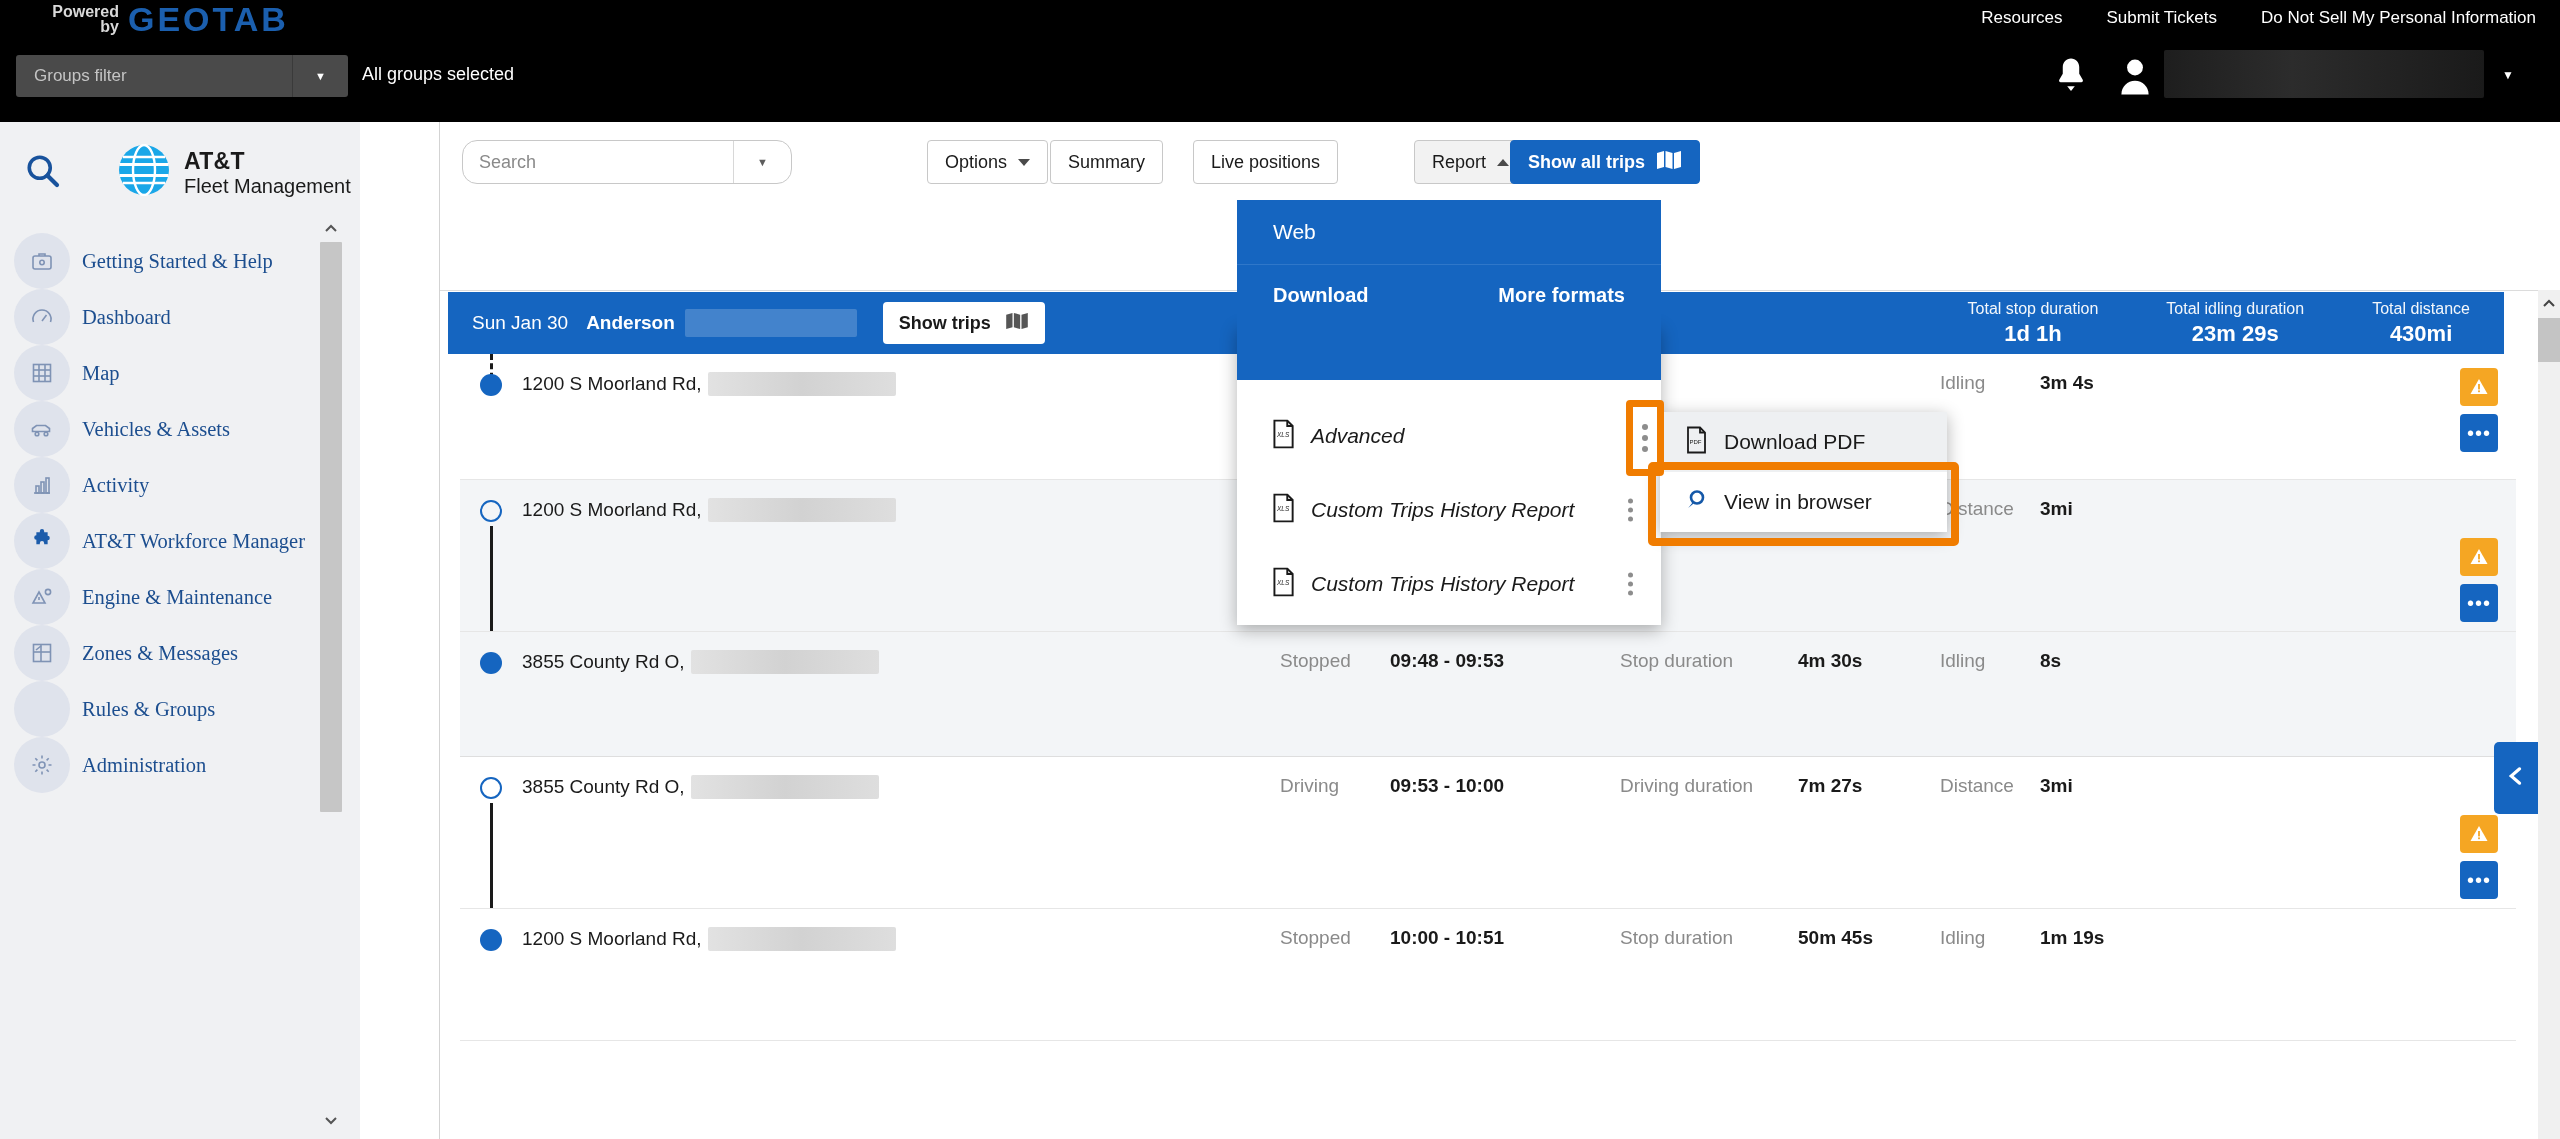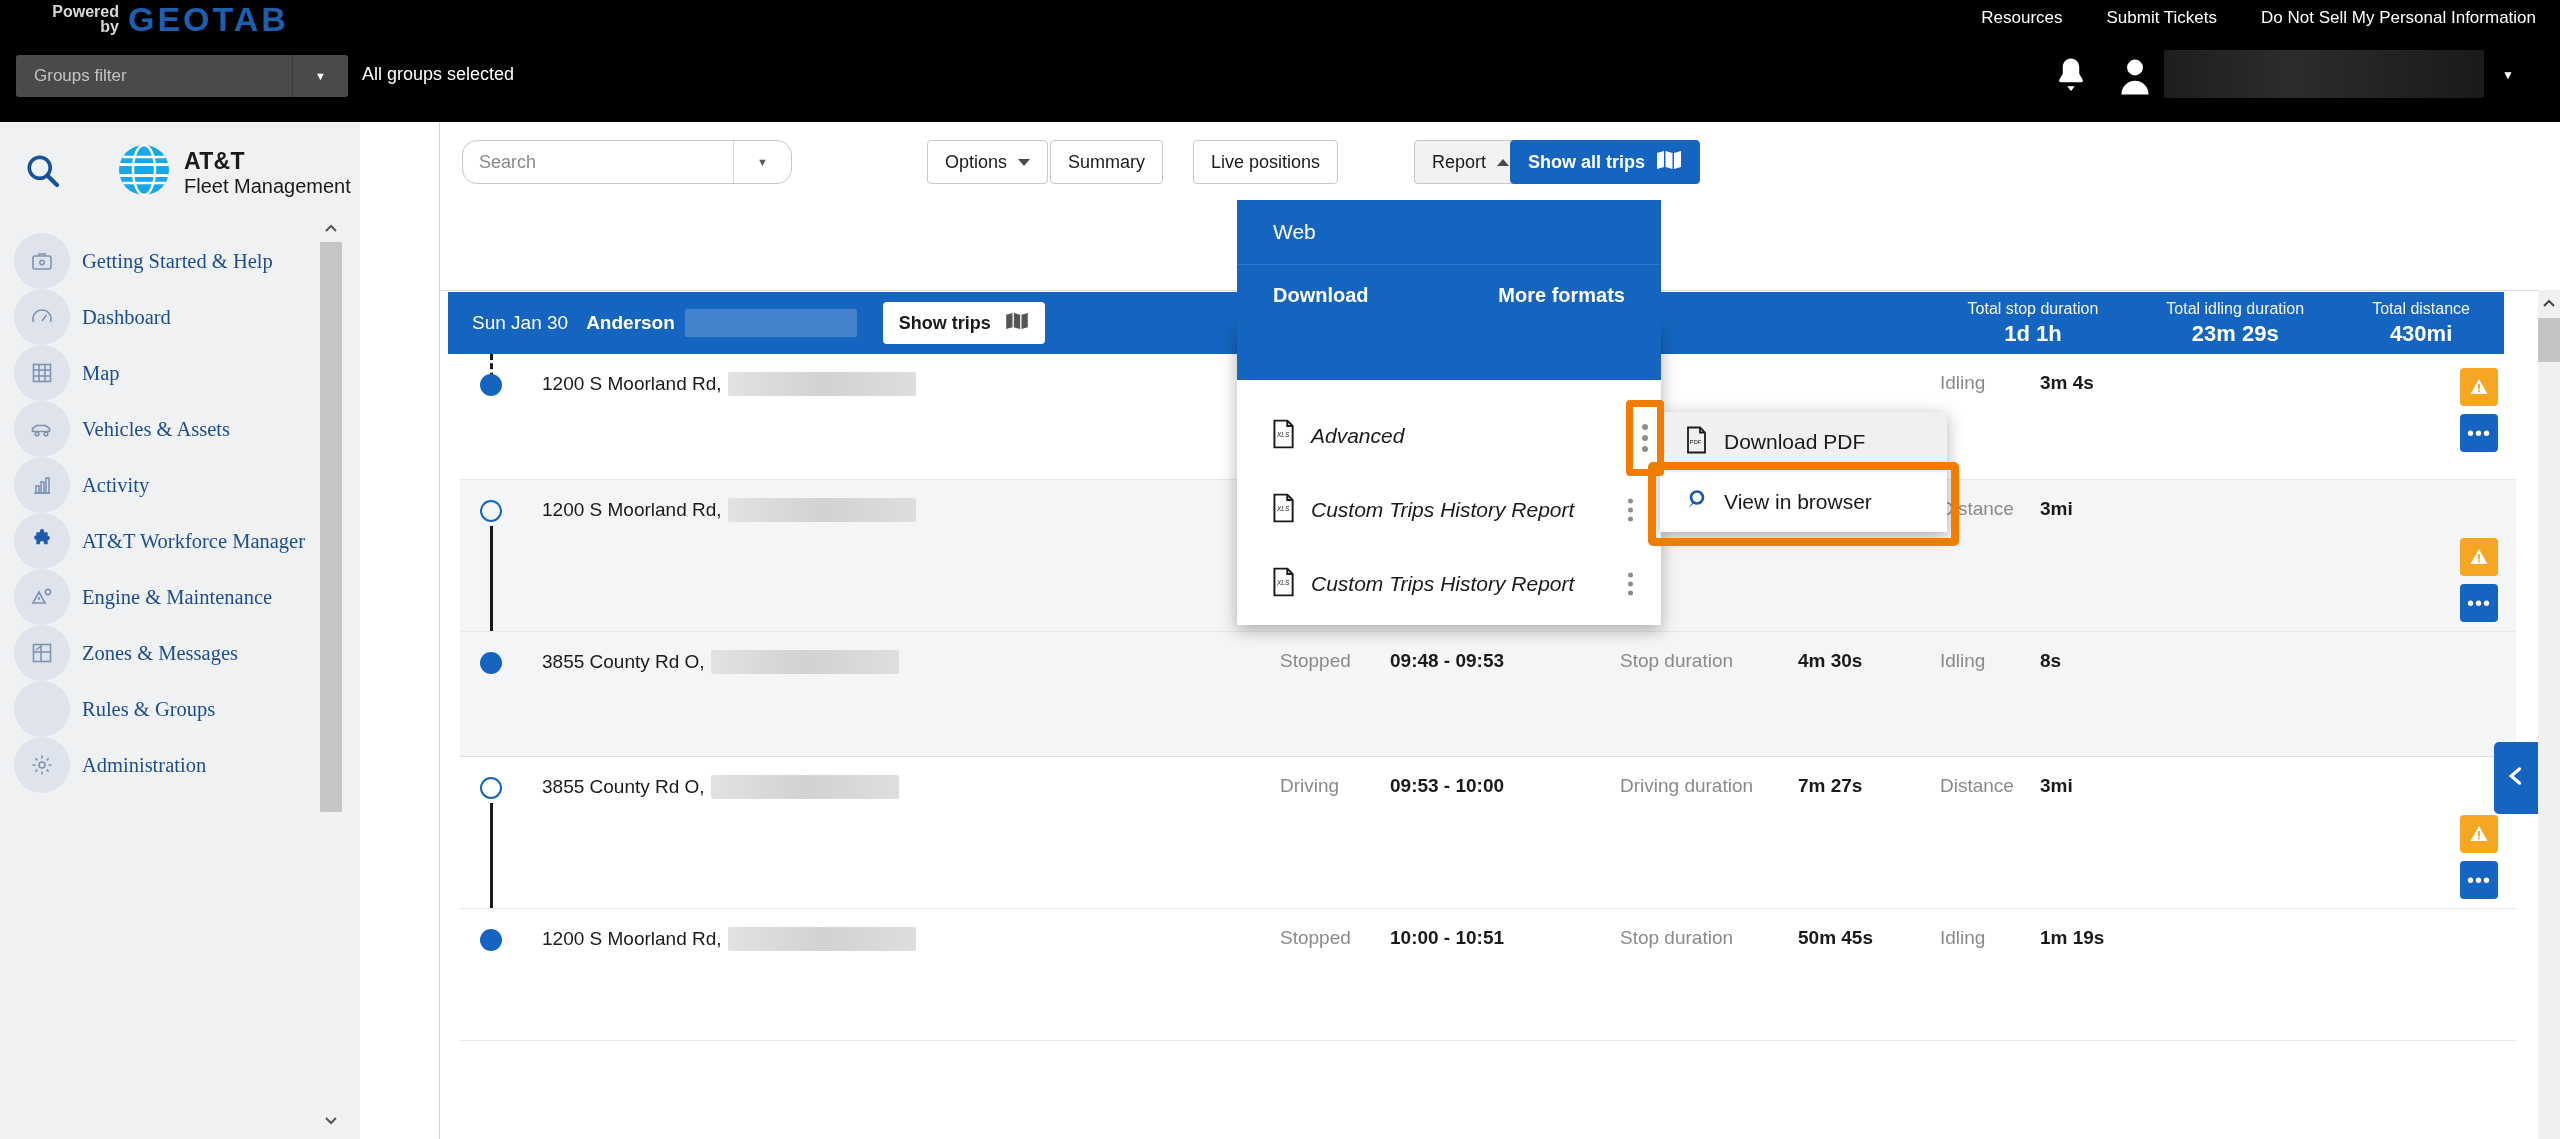--- a/index.html
+++ b/index.html
@@ -230,21 +230,21 @@
   .gh-stat { text-align: center; padding: 0 34px; }
   .gh-stat .gs-label { font-size: 16px; opacity: .95; white-space: nowrap; }
   .gh-stat .gs-value { font-size: 22px; font-weight: bold; margin-top: 3px; }
 
   .row {
     position: absolute; left: 20px; width: 2056px;
     border-bottom: 1px solid #e6e6e6;
     background: #ffffff;
   }
   .row.alt { background: #f3f5f7; }
-  .row-inner { position: relative; height: 100%; display: flex; align-items: flex-start; gap: 20px; }
+  .row-inner { position: relative; height: 100%; display: flex; align-items: flex-start; }
   .marker-col { width: 62px; position: relative; height: 100%; flex: 0 0 62px; }
   .marker-dot-filled {
     position: absolute; left: 20px; top: 20px;
     width: 22px; height: 22px; border-radius: 50%;
     background: #1565c0;
   }
   .marker-dot-hollow {
     position: absolute; left: 20px; top: 20px;
     width: 22px; height: 22px; border-radius: 50%;
     background: transparent; border: 2.5px solid #1565c0;

